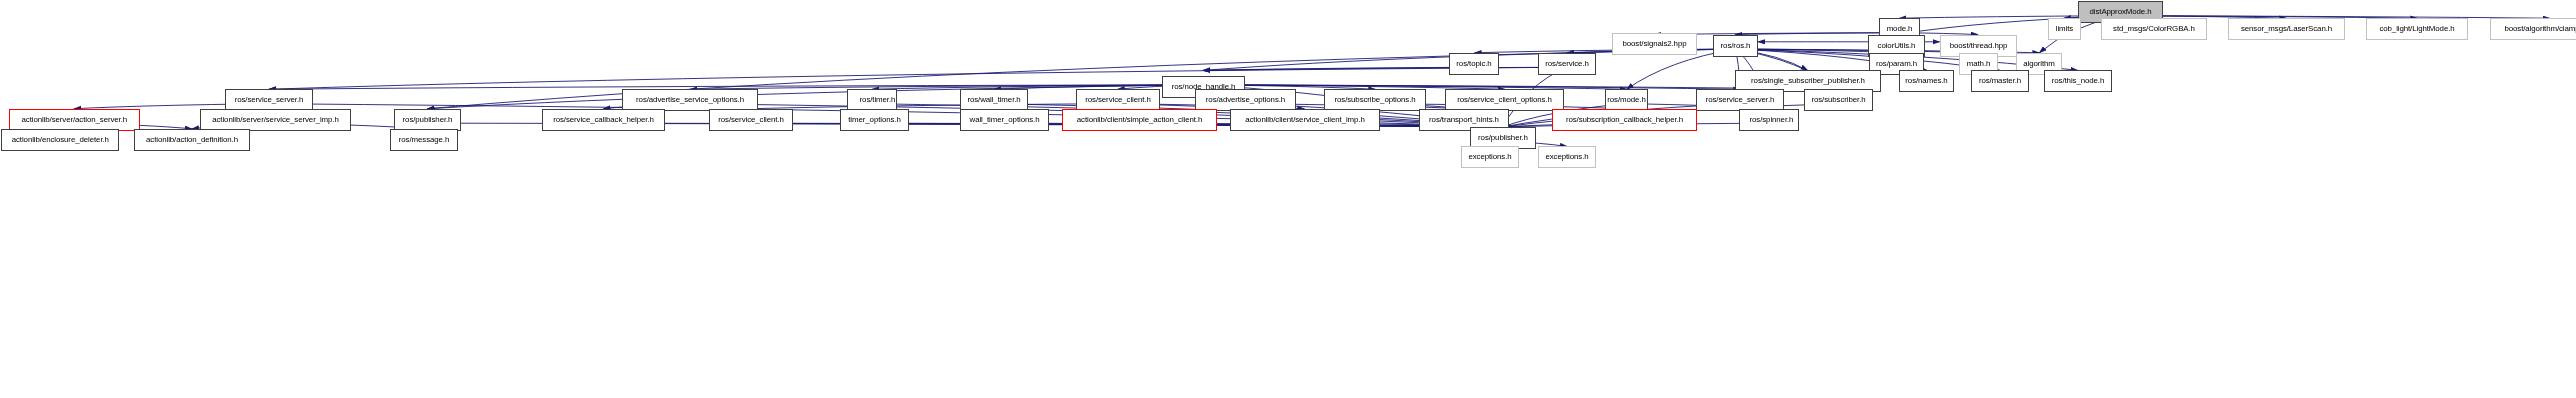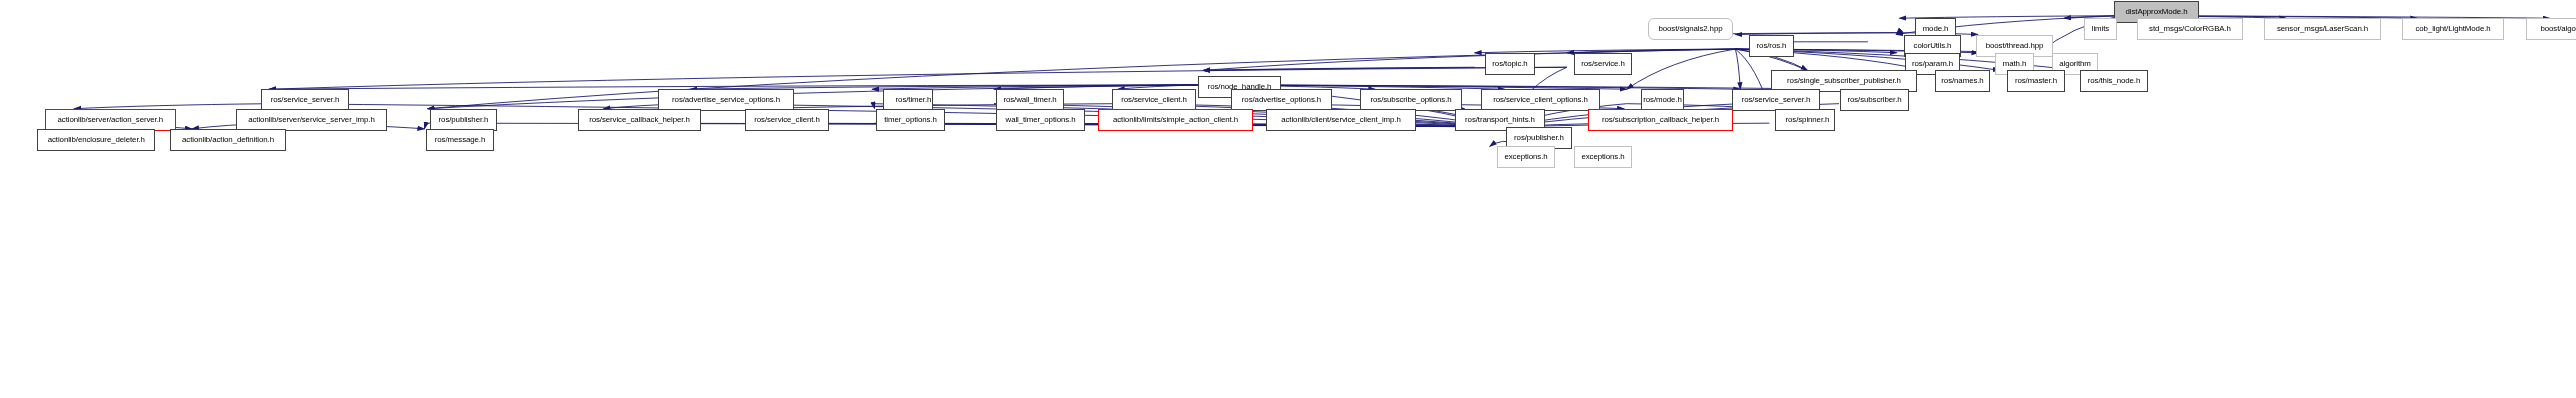--- a/index.html
+++ b/index.html
@@ -28,21 +28,20 @@
     justify-content: center;
     height: 22px;
     background: #ffffff;
     border: 0.6px solid #c0c0c0;
     color: #000000;
     font-size: 7.9px;
     line-height: 1;
     white-space: nowrap;
     padding: 0 3.1px;
     letter-spacing: -0.1px;
-    margin-left: 36px;
   }
   .node.solid  { border: 0.6px solid #404040; }
   .node.red    { border: 0.6px solid #ff0000; }
   .node.root   { background: #bfbfbf; border: 0.6px solid #404040; }
 </style>
 </head>
 <body>
 
 <div id="graph">
   <svg id="edges" viewBox="0 0 4100 635">
@@ -140,21 +139,21 @@
       </g>
   </svg>
   <div id="node-layer">
       <div class="node root" style="left: 2078px; top: 1.3px; width: 85px;">distApproxMode.h</div>
       <div class="node solid" style="left: 1879px; top: 18px; width: 41px;">mode.h</div>
       <div class="node " style="left: 2048px; top: 18px; width: 33px;">limits</div>
       <div class="node " style="left: 2101px; top: 18px; width: 106px;">std_msgs/ColorRGBA.h</div>
       <div class="node " style="left: 2228px; top: 18px; width: 117px;">sensor_msgs/LaserScan.h</div>
       <div class="node " style="left: 2366px; top: 18px; width: 102px;">cob_light/LightMode.h</div>
       <div class="node " style="left: 2490px; top: 18px; width: 119px;">boost/algorithm/clamp.hpp</div>
-      <div class="node " style="left: 1612px; top: 18px; width: 85px; border-radius: 6px;">boost/signals2.hpp</div>
+      <div class="node " style="left: 1612px; top: 33px; width: 85px;">boost/signals2.hpp</div>
       <div class="node solid" style="left: 1713px; top: 35px; width: 45px;">ros/ros.h</div>
       <div class="node solid" style="left: 1868px; top: 35px; width: 57px;">colorUtils.h</div>
       <div class="node " style="left: 1940px; top: 35px; width: 77px;">boost/thread.hpp</div>
       <div class="node solid" style="left: 1449px; top: 53px; width: 50px;">ros/topic.h</div>
       <div class="node solid" style="left: 1538px; top: 53px; width: 58px;">ros/service.h</div>
       <div class="node solid" style="left: 1869px; top: 53px; width: 55px;">ros/param.h</div>
       <div class="node " style="left: 1959px; top: 53px; width: 39px;">math.h</div>
       <div class="node " style="left: 2016px; top: 53px; width: 46px;">algorithm</div>
       <div class="node solid" style="left: 1162px; top: 76px; width: 83px;">ros/node_handle.h</div>
       <div class="node solid" style="left: 1735px; top: 70px; width: 146px;">ros/single_subscriber_publisher.h</div>
@@ -172,21 +171,21 @@
       <div class="node solid" style="left: 1605px; top: 89px; width: 43px;">ros/mode.h</div>
       <div class="node solid" style="left: 1696px; top: 89px; width: 88px;">ros/service_server.h</div>
       <div class="node solid" style="left: 1804px; top: 89px; width: 69px; text-align: center;">ros/subscriber.h</div>
       <div class="node red" style="left: 8.8px; top: 109px; width: 131px;">actionlib/server/action_server.h</div>
       <div class="node solid" style="left: 200px; top: 109px; width: 151px;">actionlib/server/service_server_imp.h</div>
       <div class="node solid" style="left: 394px; top: 109px; width: 67px;">ros/publisher.h</div>
       <div class="node solid" style="left: 542px; top: 109px; width: 123px;">ros/service_callback_helper.h</div>
       <div class="node solid" style="left: 709px; top: 109px; width: 84px;">ros/service_client.h</div>
       <div class="node solid" style="left: 840px; top: 109px; width: 69px;">timer_options.h</div>
       <div class="node solid" style="left: 960px; top: 109px; width: 89px;">wall_timer_options.h</div>
-      <div class="node red" style="left: 1062px; top: 109px; width: 155px;">actionlib/limits/simple_action_client.h</div>
+      <div class="node red" style="left: 1062px; top: 109px; width: 155px;">actionlib/client/simple_action_client.h</div>
       <div class="node solid" style="left: 1230px; top: 109px; width: 150px;">actionlib/client/service_client_imp.h</div>
       <div class="node solid" style="left: 1419px; top: 109px; width: 90px;">ros/transport_hints.h</div>
       <div class="node red" style="left: 1552px; top: 109px; width: 145px;">ros/subscription_callback_helper.h</div>
       <div class="node solid" style="left: 1739px; top: 109px; width: 60px; padding-left: 8px;">ros/spinner.h</div>
       <div class="node solid" style="left: 1.3px; top: 129px; width: 118px;">actionlib/enclosure_deleter.h</div>
       <div class="node solid" style="left: 134px; top: 129px; width: 116px;">actionlib/action_definition.h</div>
       <div class="node solid" style="left: 390px; top: 129px; width: 68px;">ros/message.h</div>
       <div class="node solid" style="left: 1470px; top: 127px; width: 66px;">ros/publisher.h</div>
       <div class="node " style="left: 1461px; top: 146px; width: 58px;">exceptions.h</div>
       <div class="node " style="left: 1538px; top: 146px; width: 58px;">exceptions.h</div>

